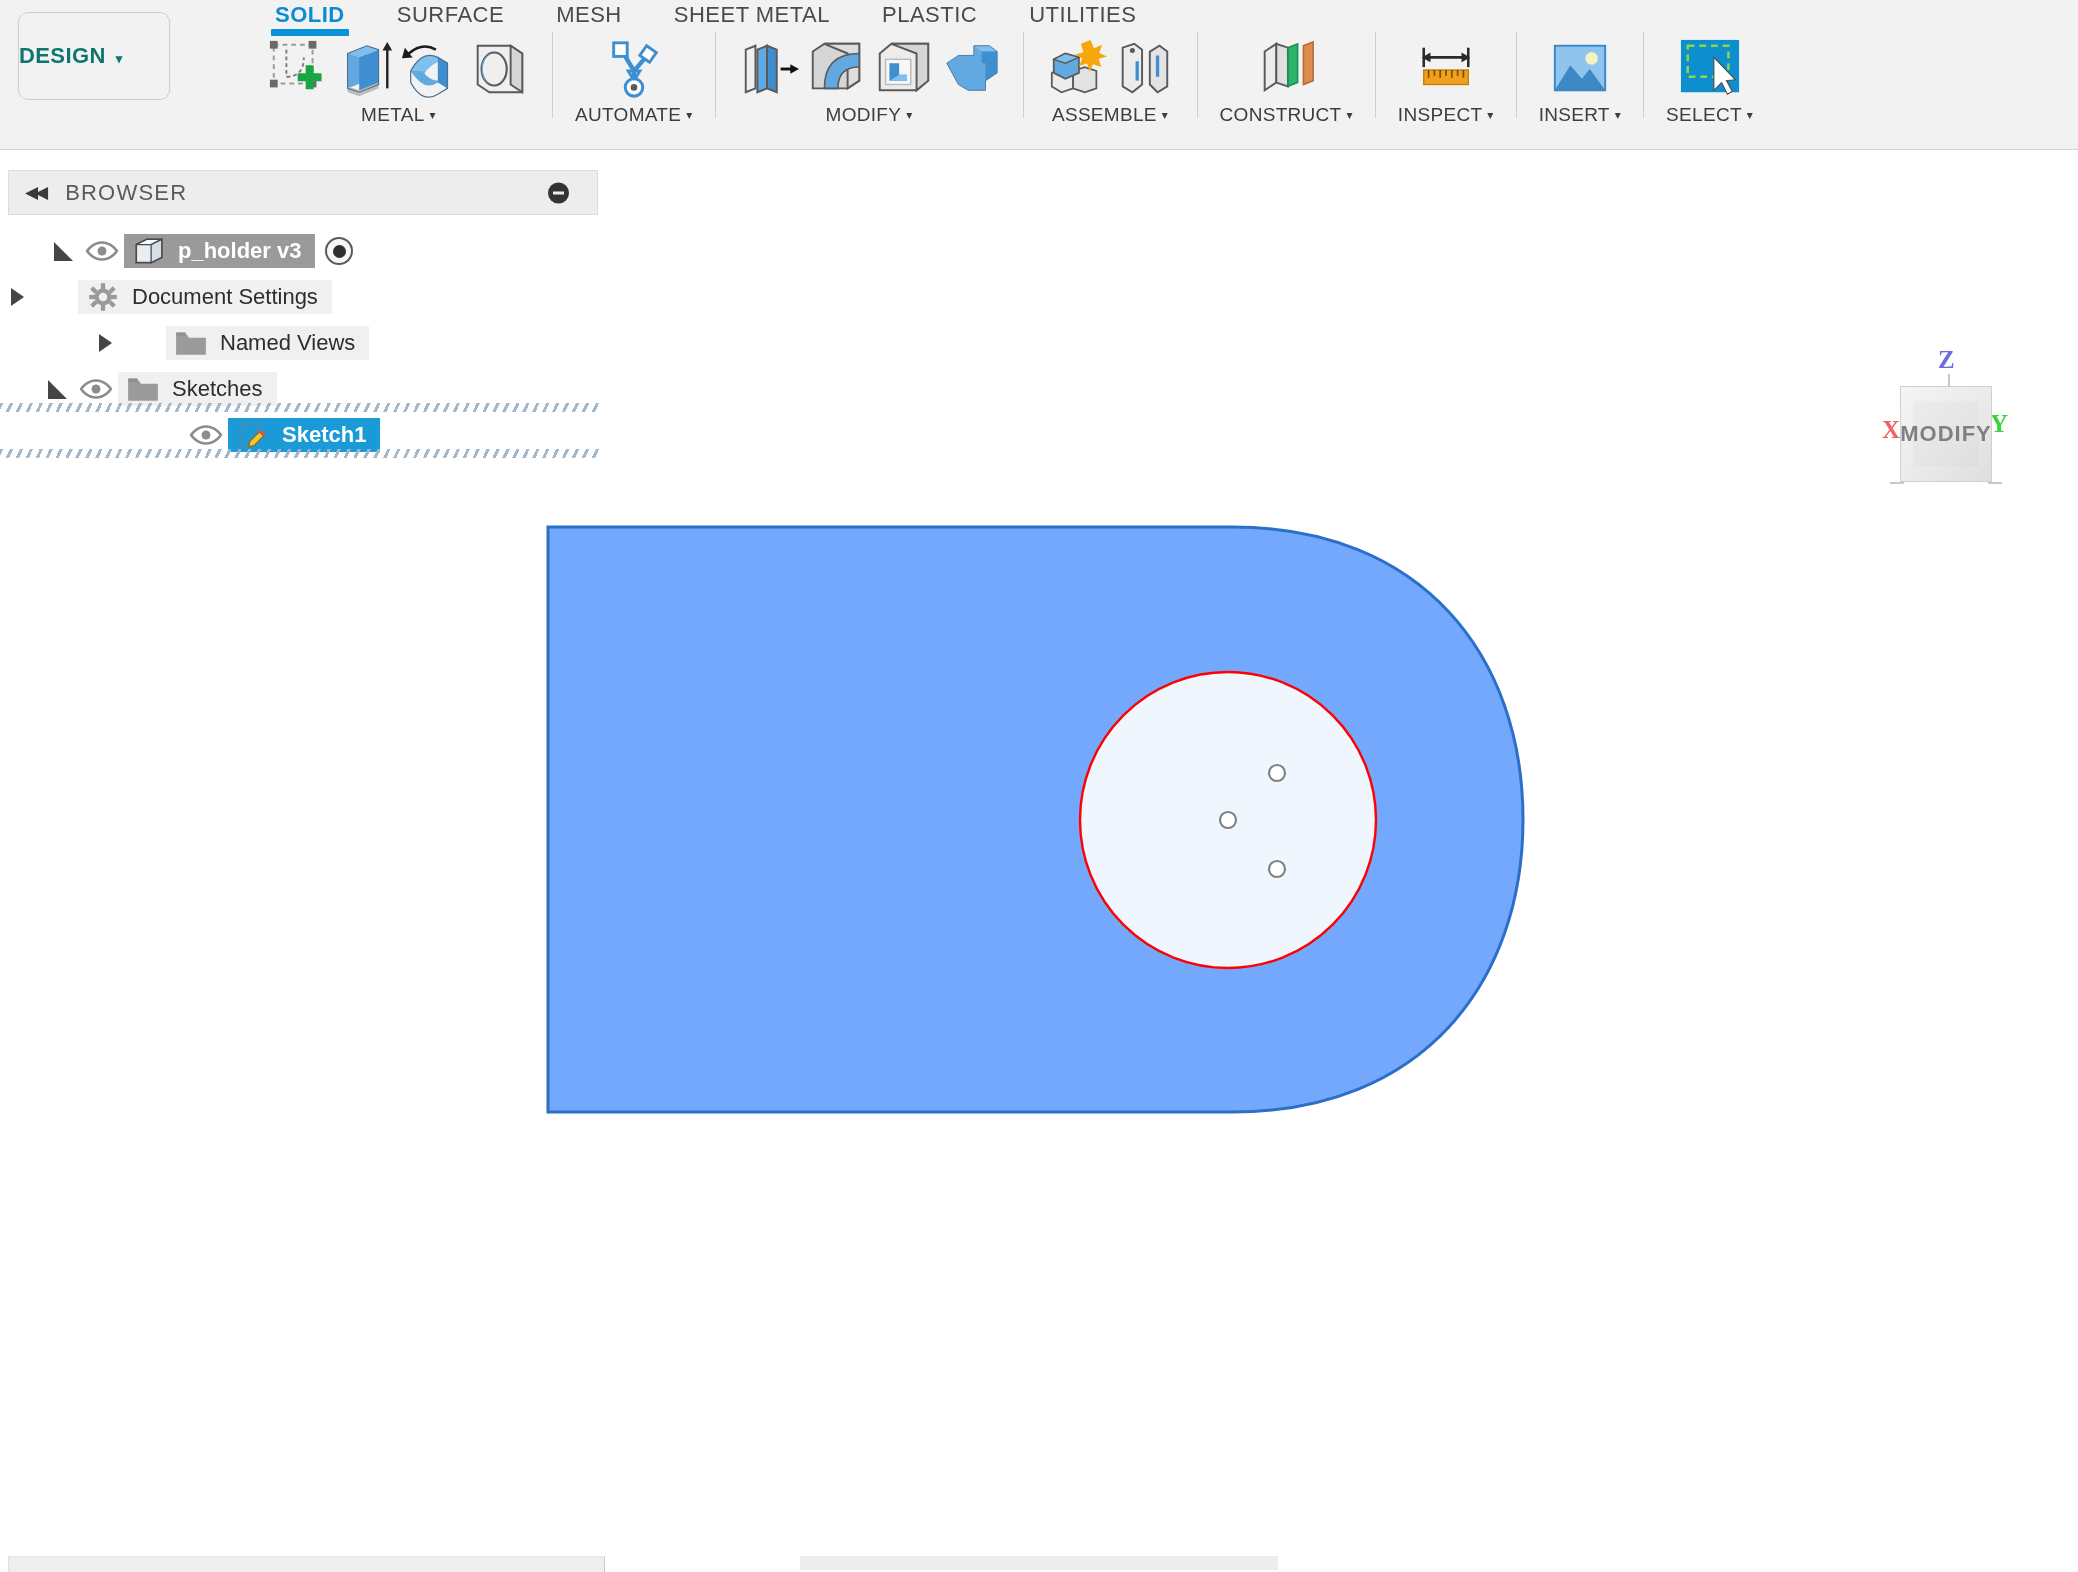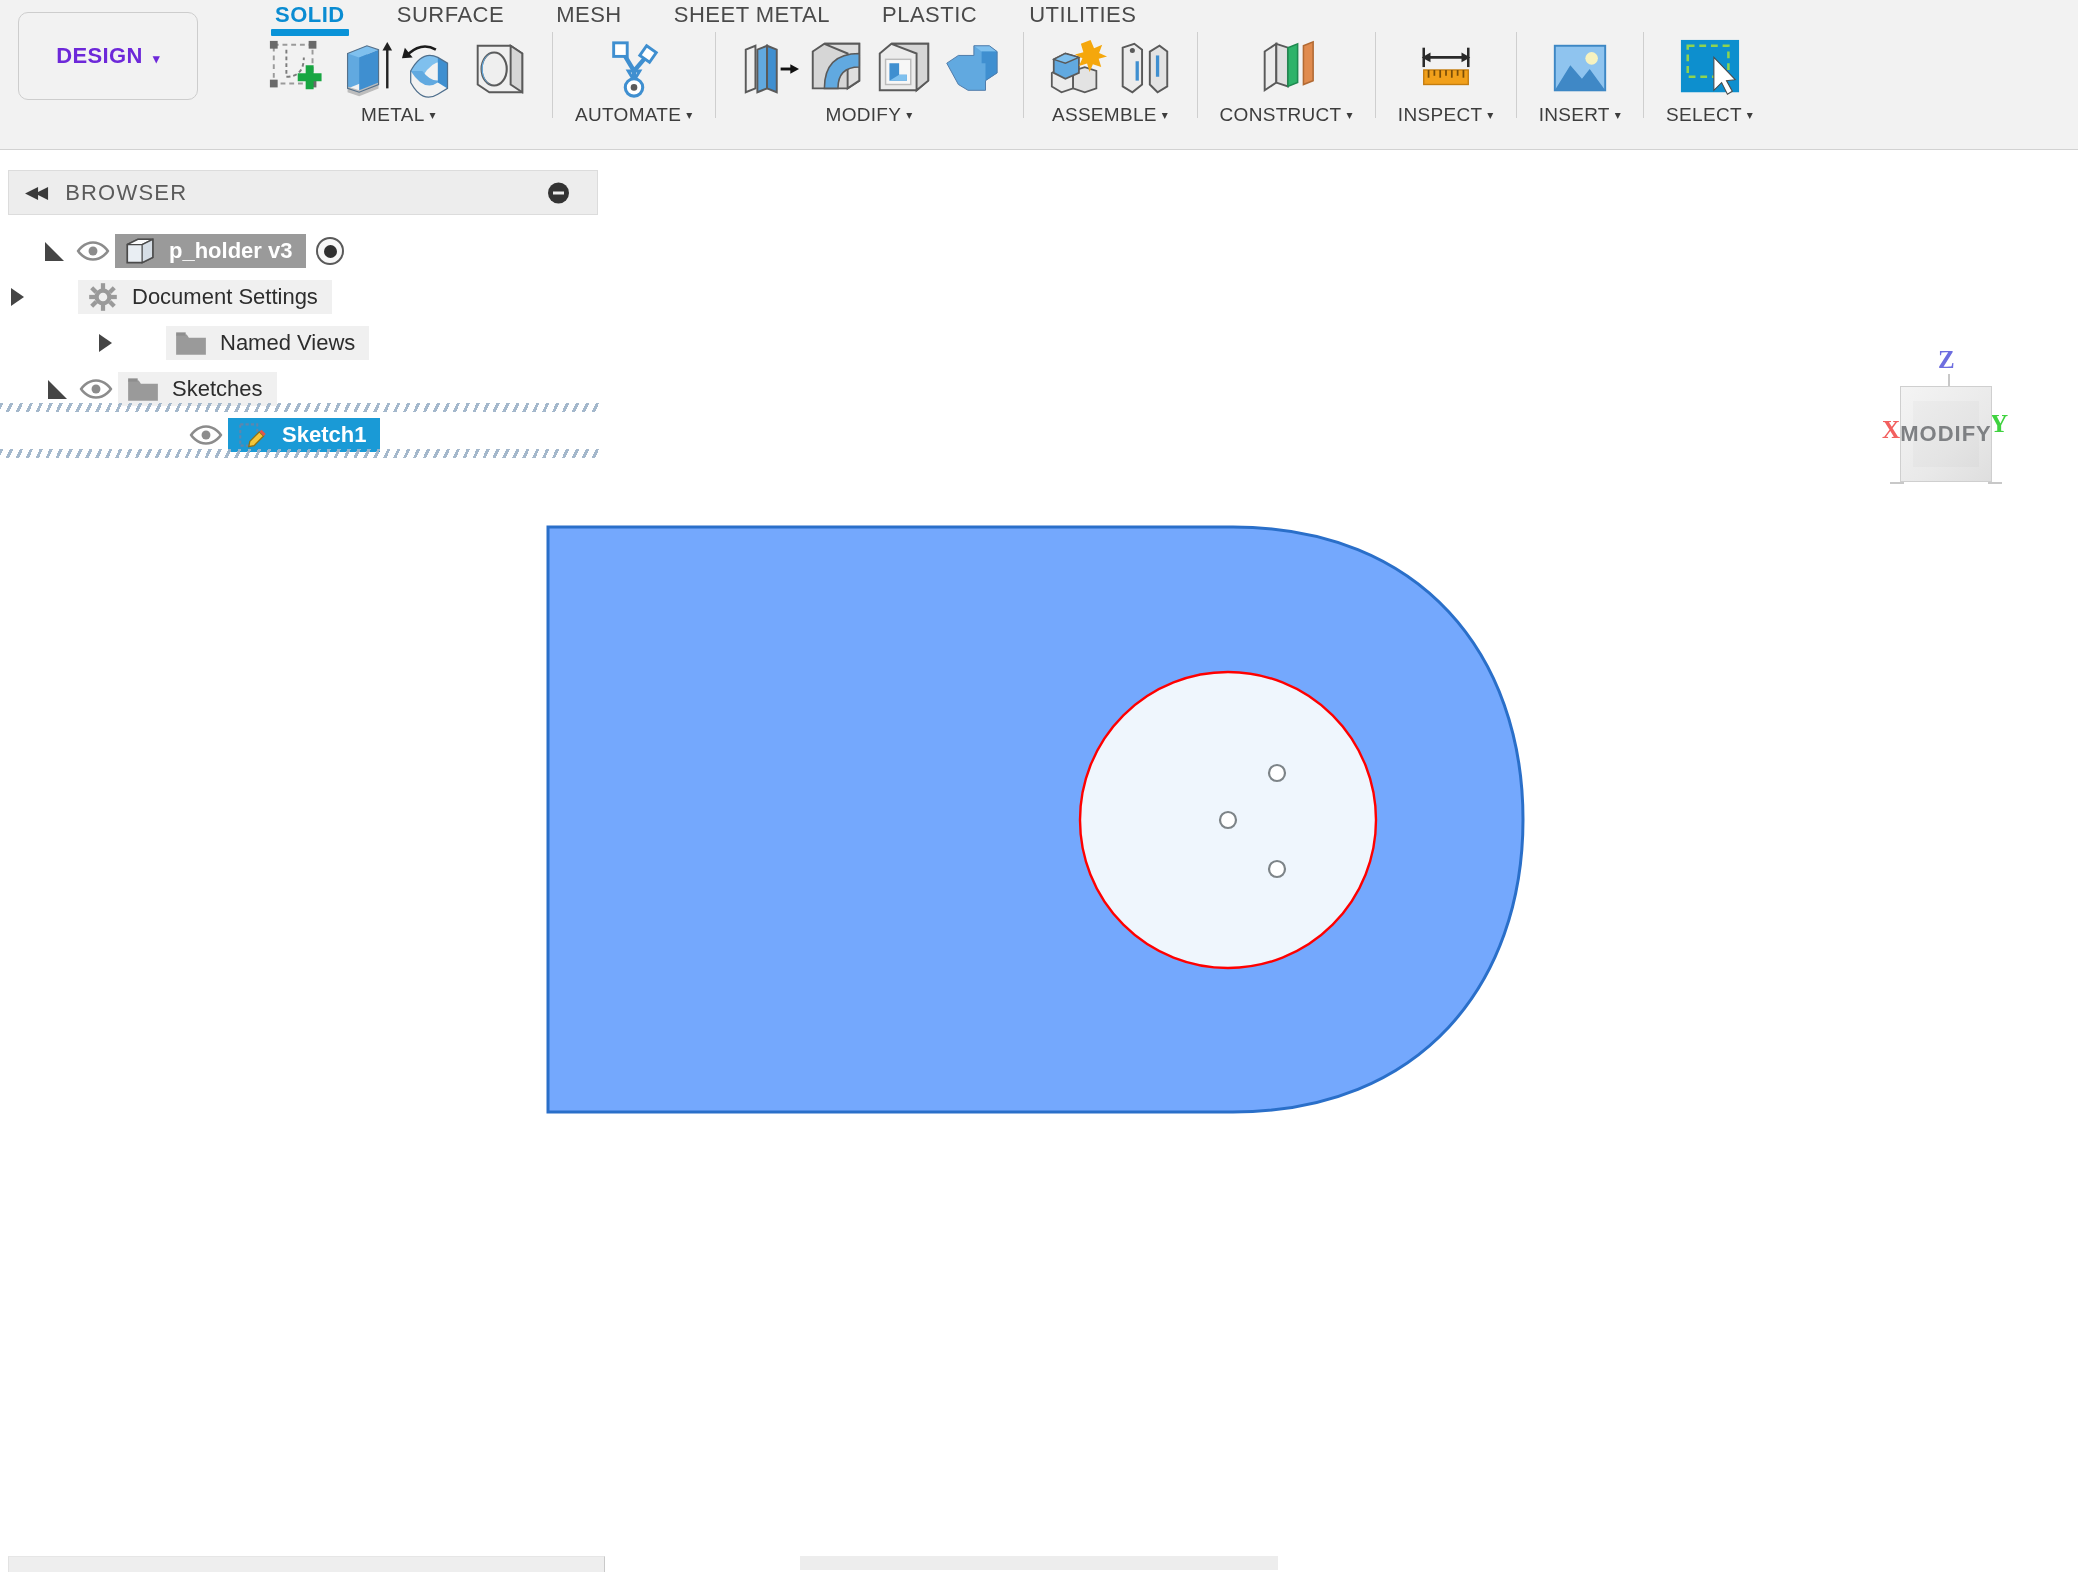--- a/index.html
+++ b/index.html
@@ -26,24 +26,24 @@
     font-family:"Liberation Sans", sans-serif;
   }
   .tab.active { color:#0a8cd2; font-weight:bold; }
   .tab.active .tab-underline {
     position:absolute; left:22px; right:22px; bottom:-8px; height:7px;
     background:#0a93d8; border-radius:1px;
   }
 
   
   .design-btn {
-    position:absolute; left:18px; top:12px; width:180px; height:88px;
+    position:absolute; left:18px; top:12px; width:152px; height:88px;
     background:#f2f2f2; border:1px solid #cdcdcd; border-radius:10px;
-    display:flex; align-items:center; justify-content:center;
-    font-size:22px; font-weight:bold; color:#6d28d9; letter-spacing:0.4px;
+    display:flex; align-items:center; 
+    font-size:22px; font-weight:bold; color:#0f766e; letter-spacing:0.4px;
   }
   .design-btn .caret { margin-left:10px; font-size:13px; position:relative; top:2px;}
 
   
   .groups {
     position:absolute; left:255px; top:26px; height:118px;
     display:flex; align-items:flex-start;
   }
   .grp { display:flex; flex-direction:column; align-items:center; padding:0 12px; position:relative; }
   .grp-icons { display:flex; align-items:flex-end; gap:5px; height:74px; padding-top:4px;}
@@ -341,21 +341,21 @@
     <div class="bot-bar-r"></div>
   </div>
 
   <div class="browser-header">
     <span class="collapse-arrows">◀◀</span>
     <span class="browser-title">BROWSER</span>
     <span class="panel-min"></span>
   </div>
 
   <div class="tree" id="tree">
-      <div class="node" style="padding-left: 37px;">
+      <div class="node" style="padding-left: 22px; margin-left: 24px;">
         <div class="twisty">
           <div class="tri-open"></div>
         </div>
         <div class="eye">
           <svg viewBox="0 0 32 24" width="34" height="26">
             <path d="M16 4 C7 4 2 12 2 12 C2 12 7 20 16 20 C25 20 30 12 30 12 C30 12 25 4 16 4 Z" fill="none" stroke="#8c8c8c" stroke-width="2.4"></path>
          <circle cx="16" cy="12" r="4.2" fill="#8c8c8c"></circle>
           </svg>
         </div>
         <div class="rowbody sel">

